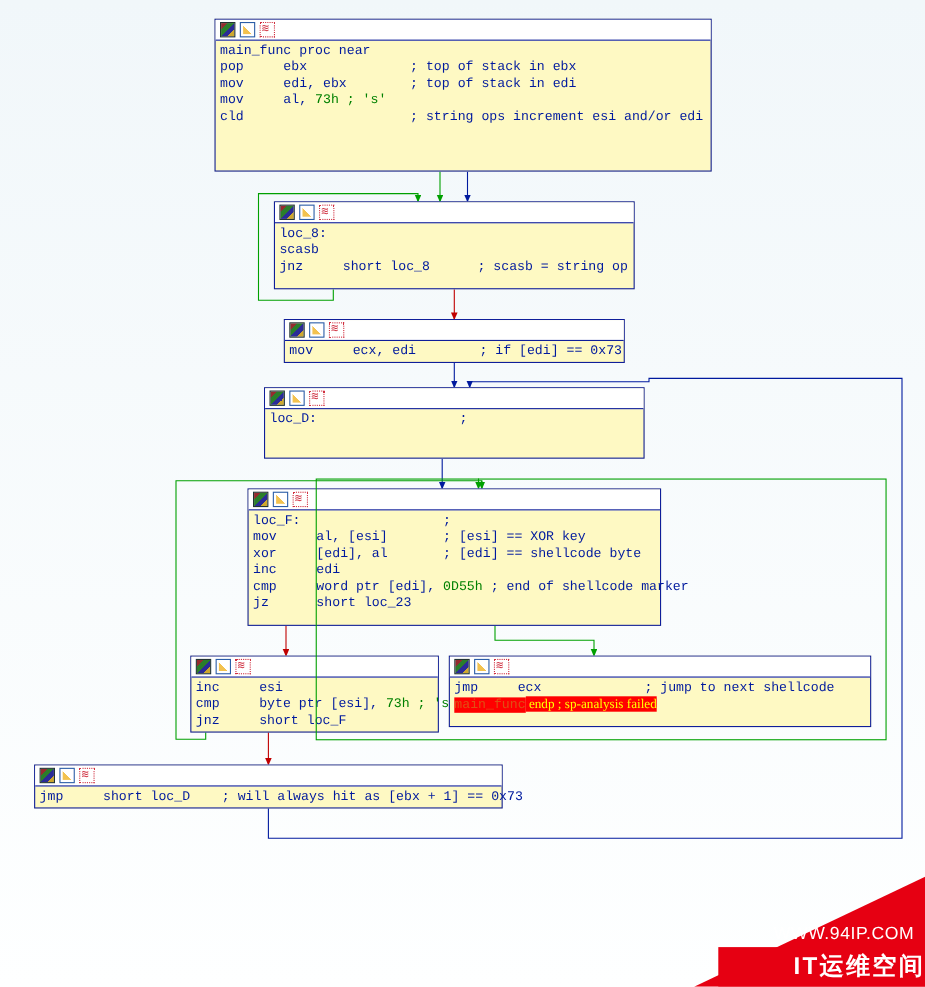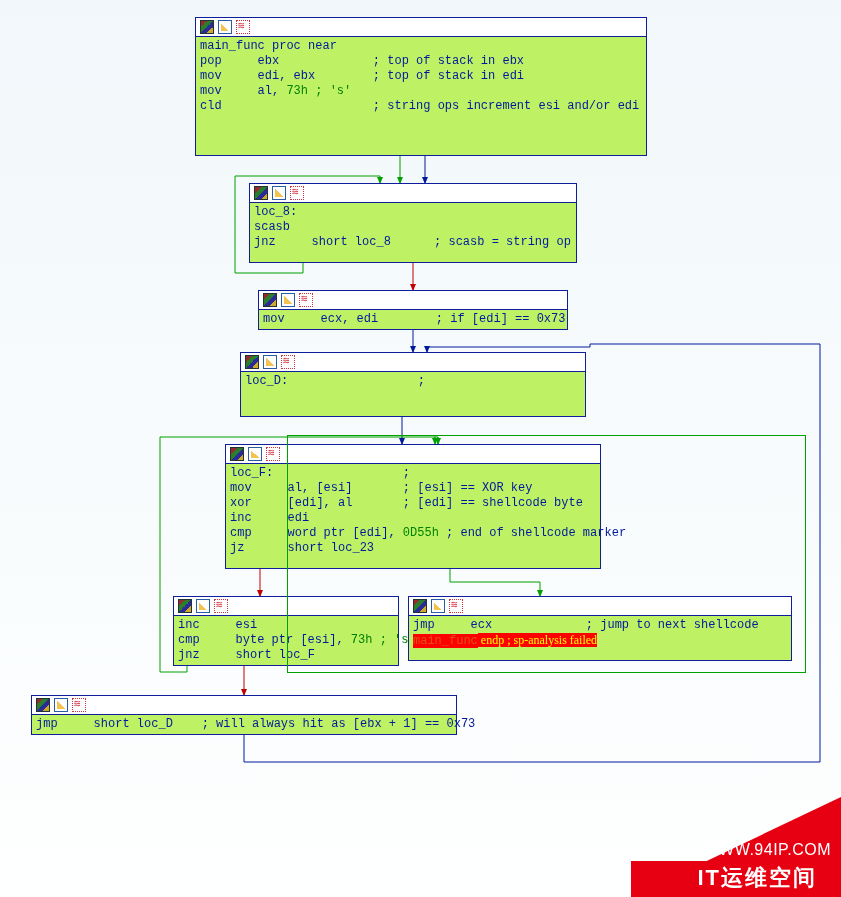--- a/index.html
+++ b/index.html
@@ -8,21 +8,21 @@
     width: 841px;
     height: 897px;
     background: linear-gradient(180deg, #F1F7FA 0%, #FEFFFF 100%);
     font-family: "Consolas", "Courier New", monospace;
     font-size: 12px;
     position: relative;
     overflow: hidden;
   }
   .node {
     position: absolute;
-    background: #bef264;
+    background: #fef9c3;
     border: 1px solid #0F1E9A;
     box-sizing: border-box;
   }
   .titlebar {
     height: 18px;
     border-bottom: 1px solid #0F1E9A;
     display: flex;
     align-items: center;
     gap: 4px;
     padding-left: 4px;
@@ -98,27 +98,27 @@
     height: 0;
     border-left: 210px solid transparent;
     border-bottom: 100px solid #E60012;
     z-index: 50;
   }
   .wm-bar {
     position: absolute;
     right: 0;
     bottom: 0;
     height: 36px;
-    width: 210px;
+    width: 188px;
     background: #E60012;
     z-index: 51;
     color: #fff;
     font-family: "Microsoft YaHei", Arial, sans-serif;
     text-align: right;
-    padding-right: 24px;
+    padding-right: 0;
     box-sizing: border-box;
   }
   .wm-url {
     position: absolute;
     right: 10px;
     bottom: 38px;
     z-index: 52;
     color: #fff;
     font-family: Arial, sans-serif;
     font-size: 16px;

